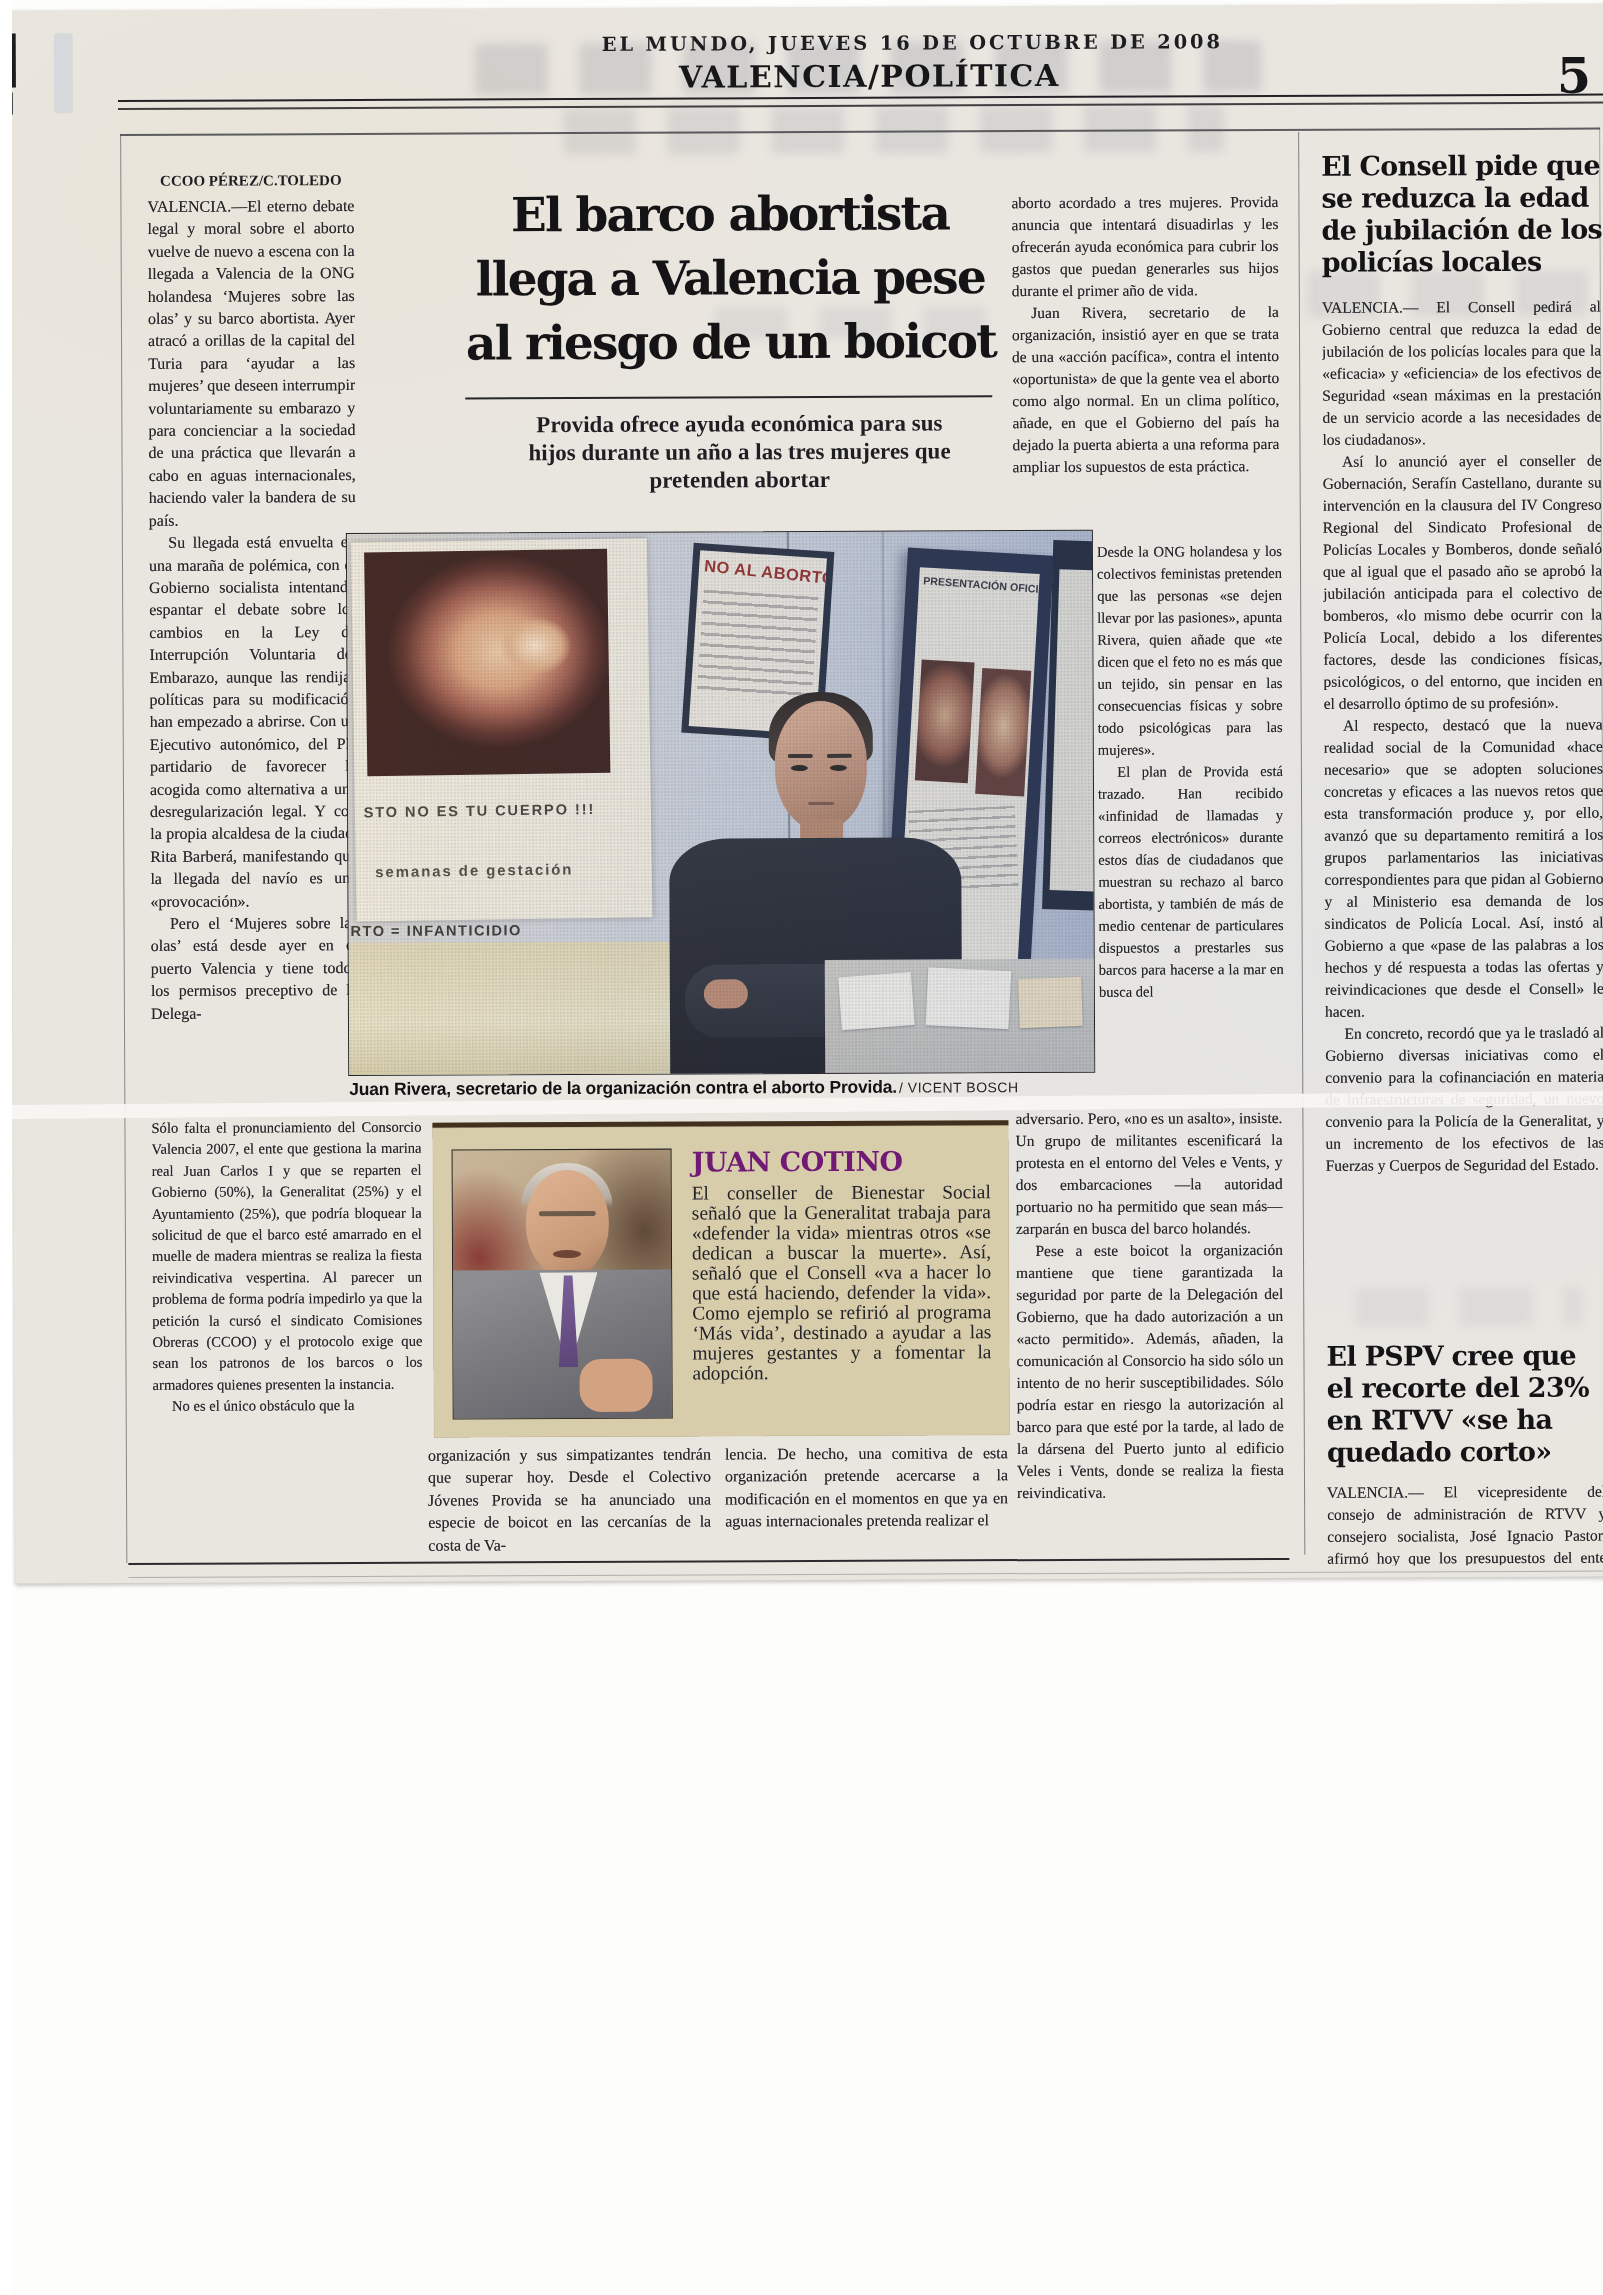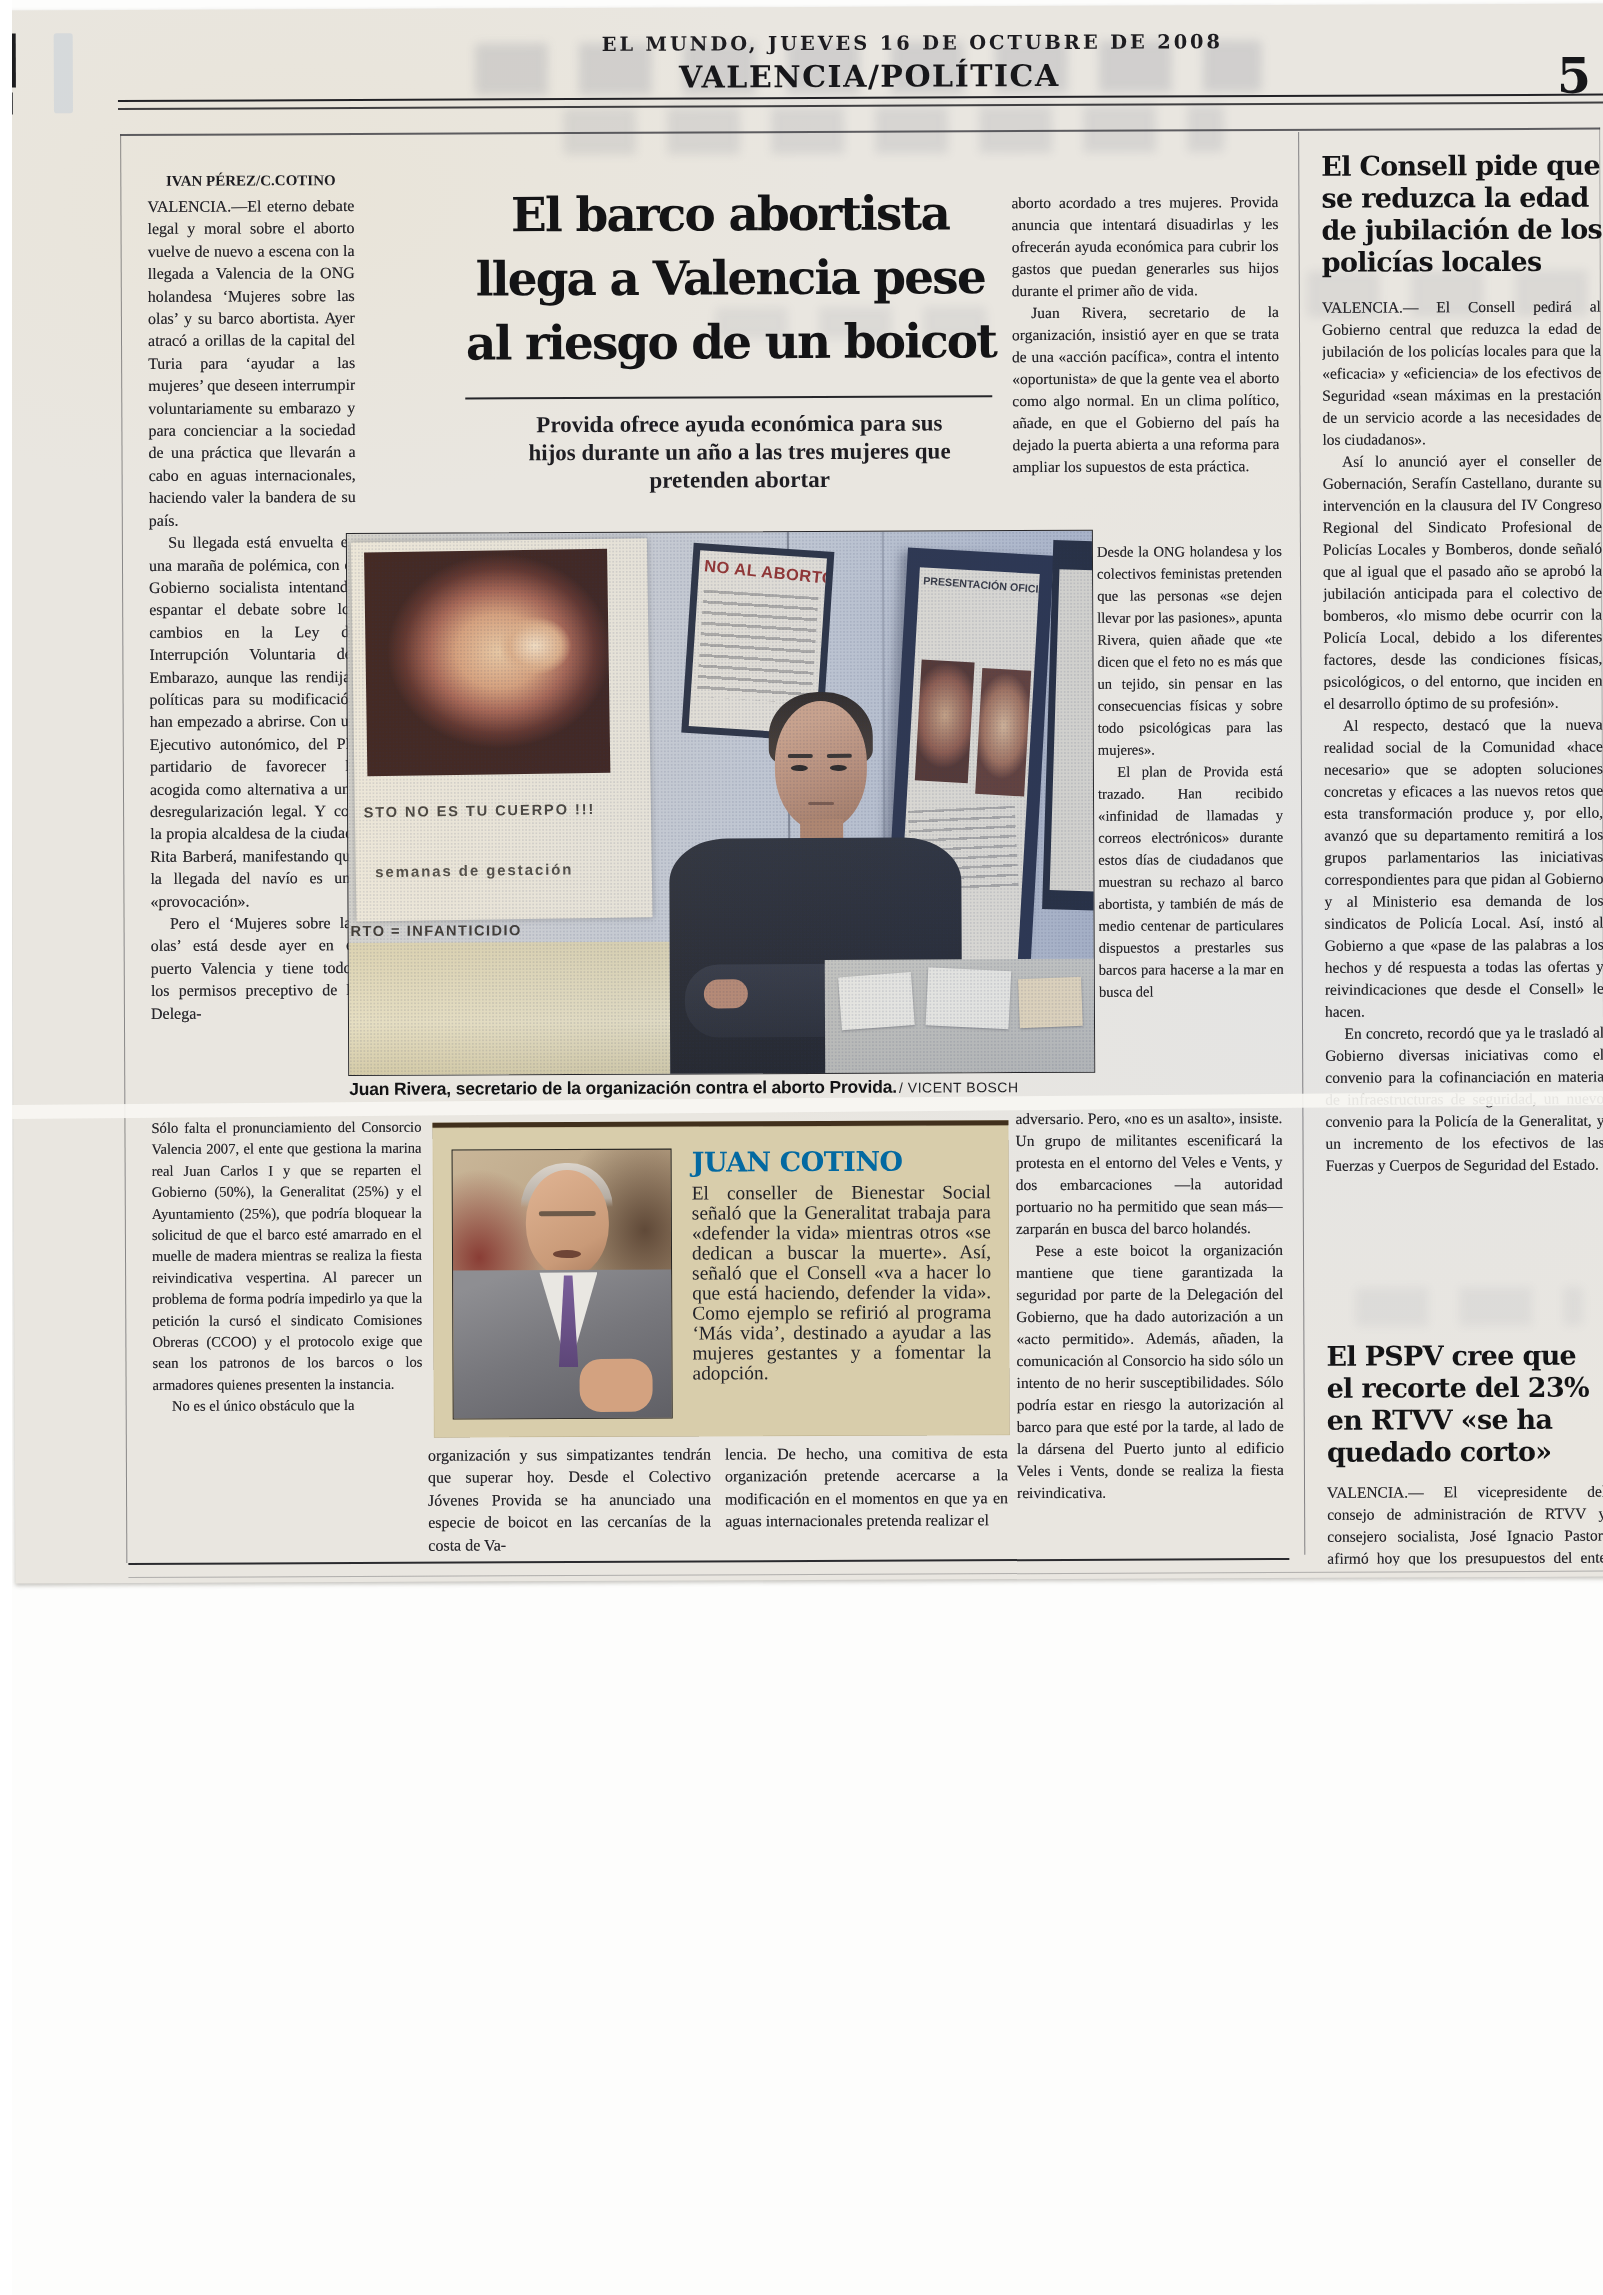--- a/index.html
+++ b/index.html
@@ -140,21 +140,21 @@
   #cot-brow{position:absolute;left:86px;top:61px;width:57px;height:4.9px;background:#6d5a49;border-radius:2.4px;}
   #cot-mouth{position:absolute;left:100px;top:100px;width:28px;height:7.8px;border-radius:50%;background:#6e4436;}
   #cot-suit{position:absolute;left:0px;top:120px;width:220px;height:151px;
             background:linear-gradient(160deg,#8e8e92 10%,#77777c 50%,#5f5f65 100%);}
   #cot-shirt{position:absolute;left:86px;top:122px;width:58px;height:83px;background:#e9e7e2;
              clip-path:polygon(0 0,100% 0,58% 100%,42% 100%);}
   #cot-tie{position:absolute;left:105px;top:125px;width:19.4px;height:92px;background:linear-gradient(180deg,#7a5f9a,#5d4678);
            clip-path:polygon(28% 0,72% 0,100% 100%,0 100%);}
   #cot-hands{position:absolute;left:126px;top:209px;width:73px;height:53px;border-radius:21.4px;background:#d3a280;}
   #inset-title{position:absolute;left:259px;top:20.4px;font-family:"DejaVu Serif",serif;font-weight:bold;
-               font-size:27px;letter-spacing:-0.5px;color:#0369a1;}
+               font-size:27px;letter-spacing:-0.5px;color:#701a75;}
   #inset-body{position:absolute;left:259px;top:57px;width:299px;height:243px;
               font-size:19.4px;line-height:20px;text-align:justify;color:#242329;overflow:hidden;}
   
   .rhead-line{font-family:"DejaVu Serif",serif;font-weight:bold;font-size:27px;letter-spacing:-0.7px;
               line-height:32px;white-space:nowrap;color:#141416;}
   #r1head{left:1312px;top:146px;width:279px;}
   #r1body{left:1312px;top:292px;width:279px;height:1008px;font-size:15.5px;line-height:22px;}
   #r2head{left:1312px;top:1336px;width:279px;}
   #r2body{left:1312px;top:1477px;width:279px;height:84px;font-size:15.5px;line-height:22px;}
   
@@ -180,21 +180,21 @@
     <div class="abs" id="dateline">EL MUNDO, JUEVES 16 DE OCTUBRE DE 2008</div>
     <div class="abs" id="section">VALENCIA/POLÍTICA</div>
     <div class="abs" id="pageno">5</div>
     <div class="abs mast-rule" id="mast-rule-a"></div>
     <div class="abs mast-rule" id="mast-rule-b"></div>
 
     <div class="abs frame" id="frame-top"></div>
     <div class="abs frame" id="frame-left"></div>
     <div class="abs frame" id="frame-right"></div>
 
-    <div class="abs" id="byline">IVAN PÉREZ/C.COTINO</div>
+    <div class="abs" id="byline">CCOO PÉREZ/C.TOLEDO</div>
 
     <div class="abs" id="headline">
       <div class="headline-line">El barco abortista</div>
       <div class="headline-line">llega a Valencia pese</div>
       <div class="headline-line">al riesgo de un boicot</div>
     </div>
     <div class="abs" id="headline-rule"></div>
     <div class="abs" id="standfirst">Provida ofrece ayuda económica para sus hijos durante un año a las tres mujeres que pretenden abortar</div>
 
     <div class="abs bodytext" id="col1u">

